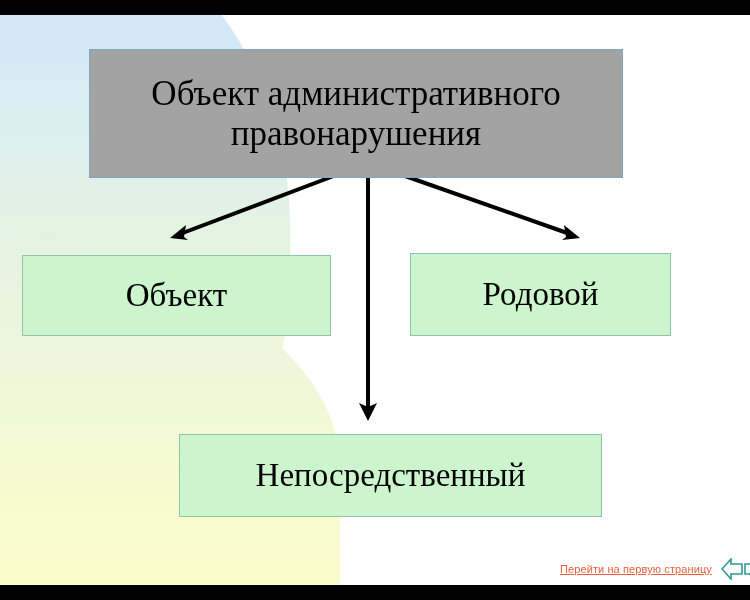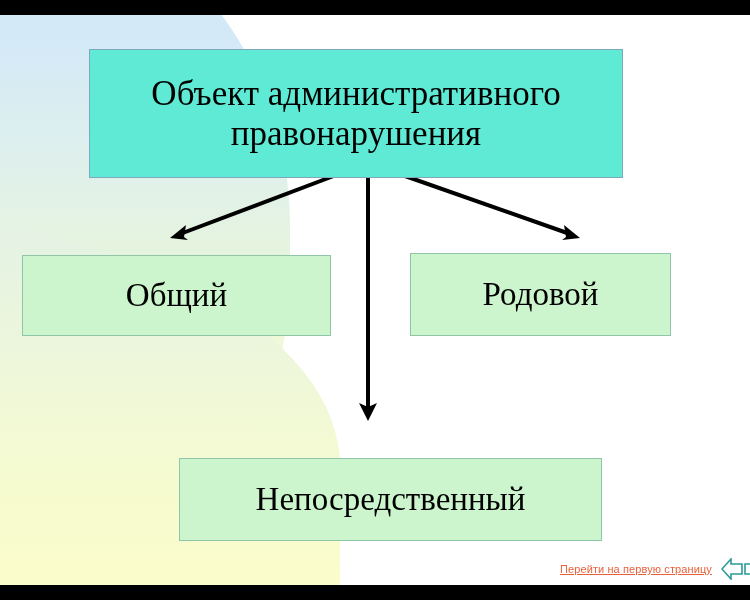--- a/index.html
+++ b/index.html
@@ -74,21 +74,21 @@
     text-align: center;
     color: #000000;
     line-height: 1.12;
   }
 
   #box-title {
     left: 89px;
     top: 34px;
     width: 534px;
     height: 129px;
-    background: #5eead4;
+    background: #a3a3a3;
     border: 1px solid #7fa8bf;
     font-size: 35px;
     padding: 0 14px;
   }
 
   #box-general {
     left: 22px;
     top: 240px;
     width: 309px;
     height: 81px;
@@ -108,21 +108,20 @@
   }
 
   #box-direct {
     left: 179px;
     top: 419px;
     width: 423px;
     height: 83px;
     background: #ccf5cd;
     border: 1px solid #8fc5a8;
     font-size: 33px;
-    margin-top: 24px;
   }
 
   
   #arrows-layer {
     position: absolute;
     left: 0;
     top: 0;
     width: 750px;
     height: 570px;
     pointer-events: none;
@@ -176,21 +175,21 @@
         <line x1="368" y1="148" x2="368" y2="396" stroke="#000000" stroke-width="4"></line>
         <polygon points="368,406 359,388 368,392 377,388" fill="#000000"></polygon>
       </g>
     </svg>
 
     <div class="node-box" id="box-title">
       <span>Объект административного правонарушения</span>
     </div>
 
     <div class="node-box" id="box-general">
-      <span>Общий</span>
+      <span>Объект</span>
     </div>
 
     <div class="node-box" id="box-generic">
       <span>Родовой</span>
     </div>
 
     <div class="node-box" id="box-direct">
       <span>Непосредственный</span>
     </div>
 

